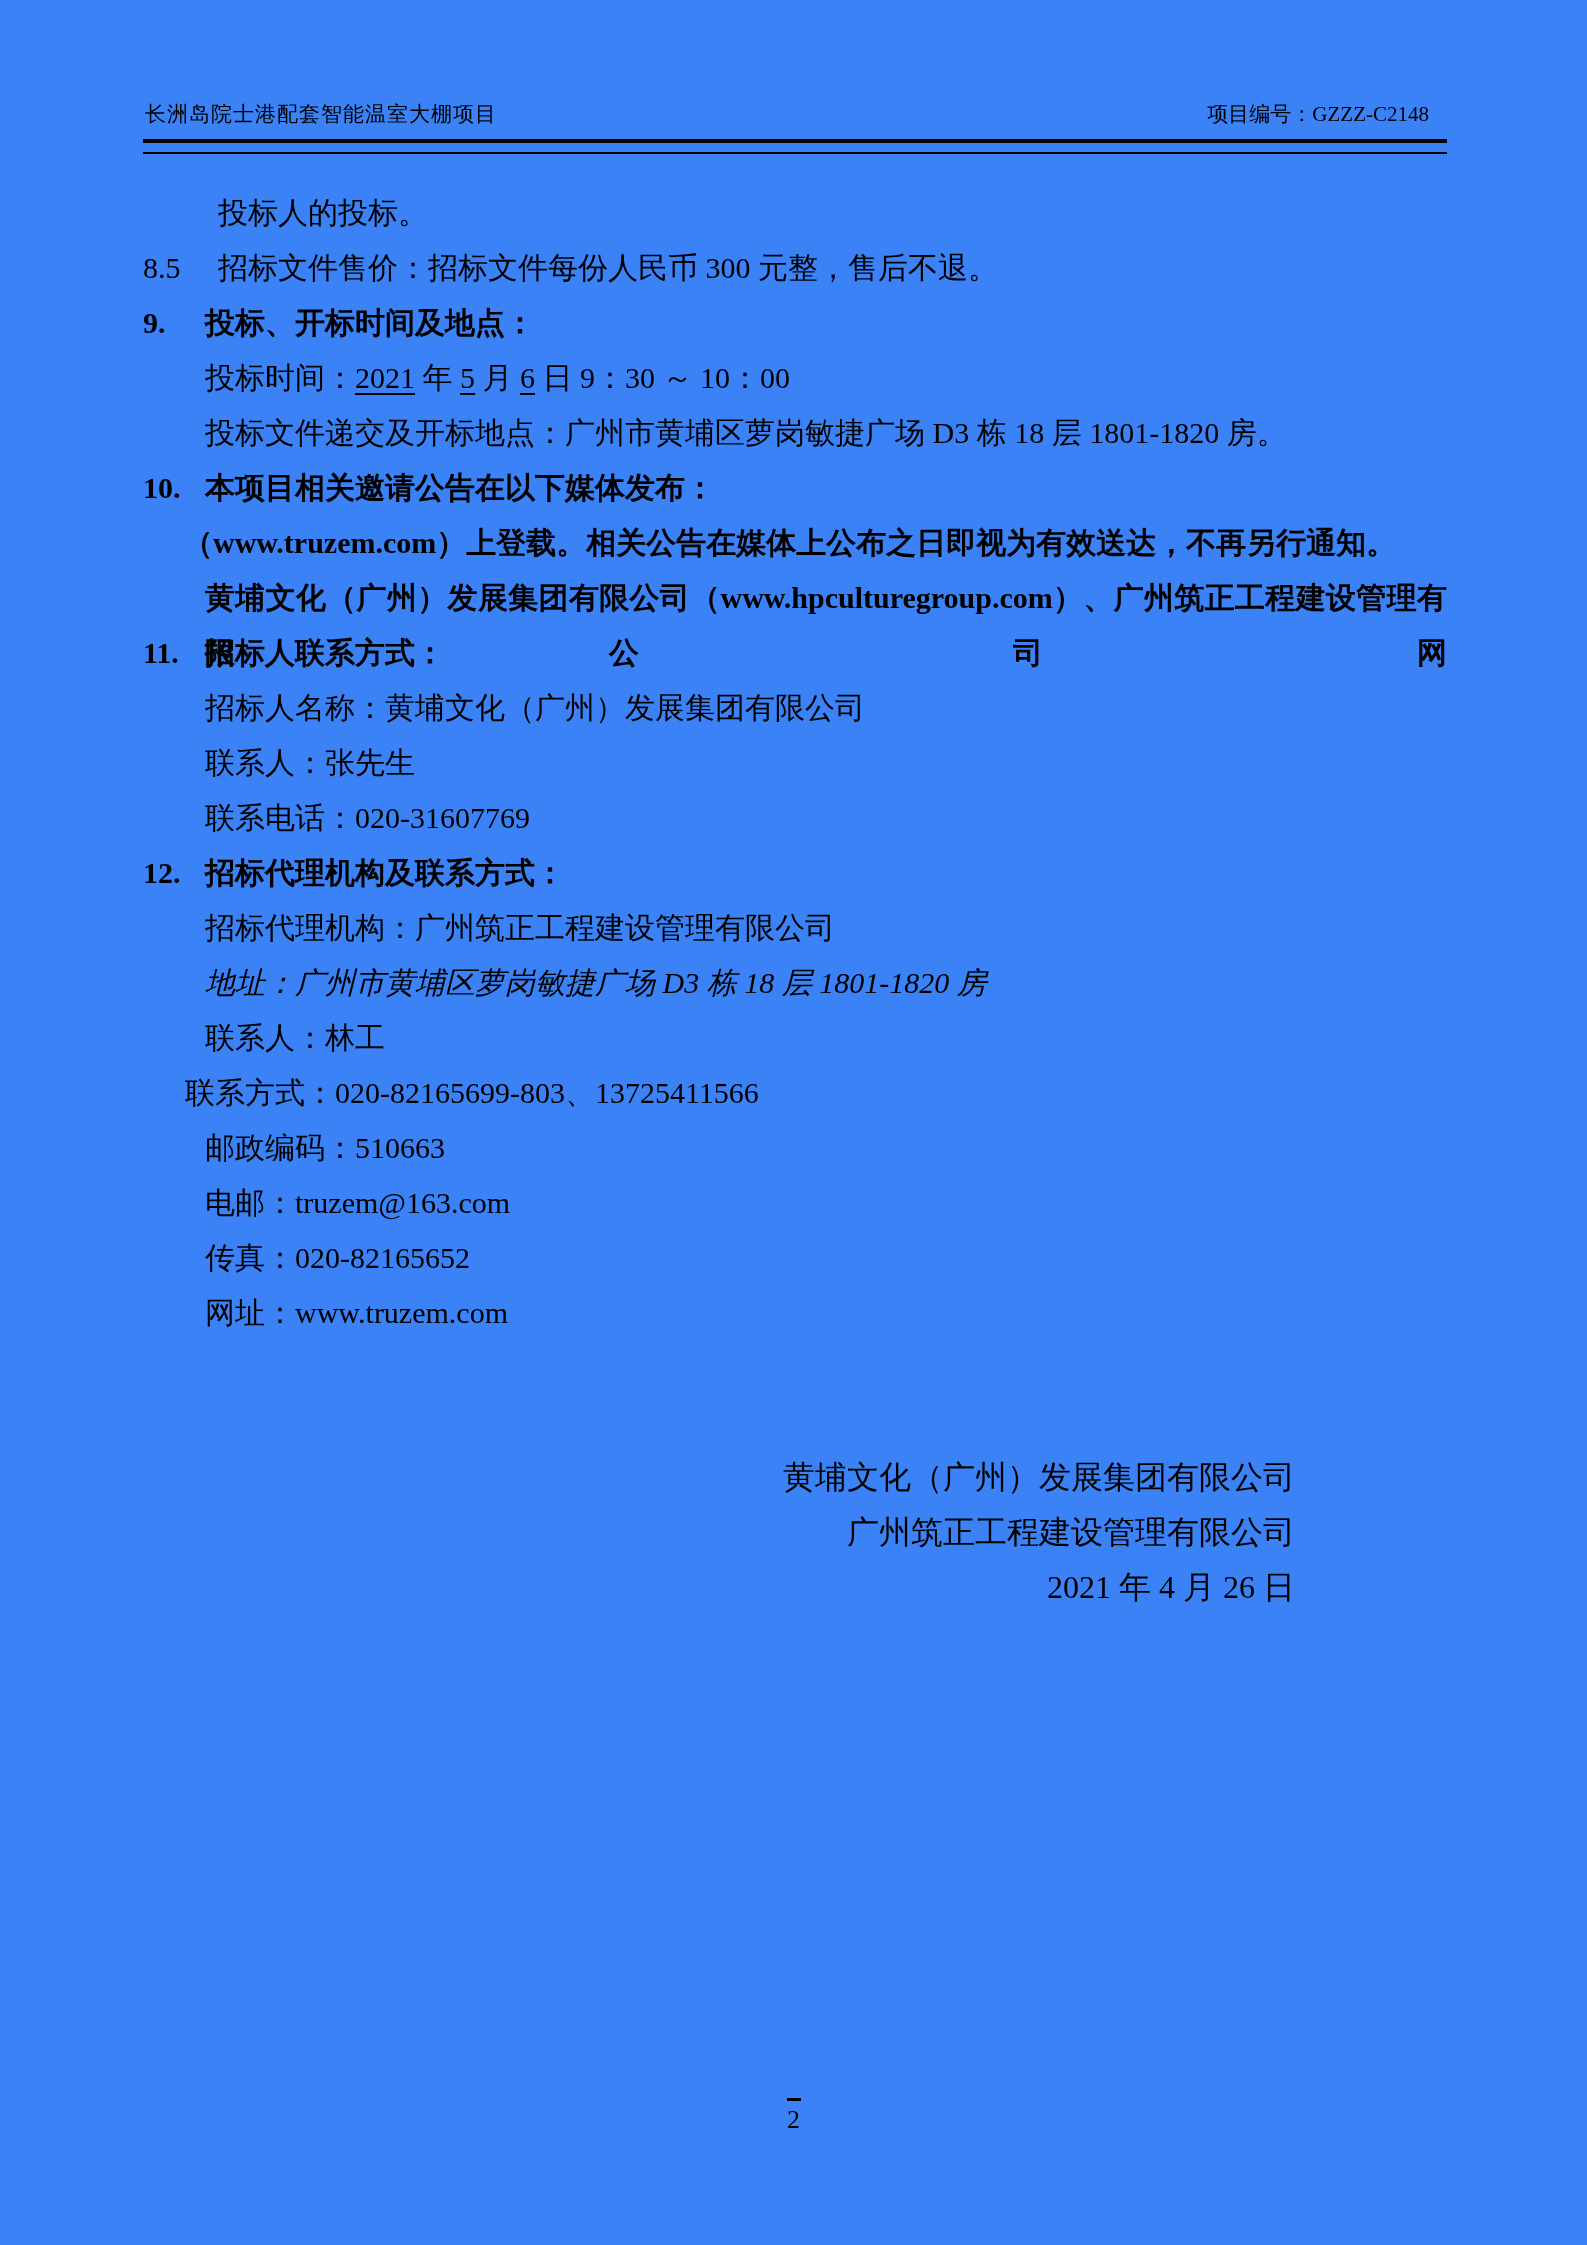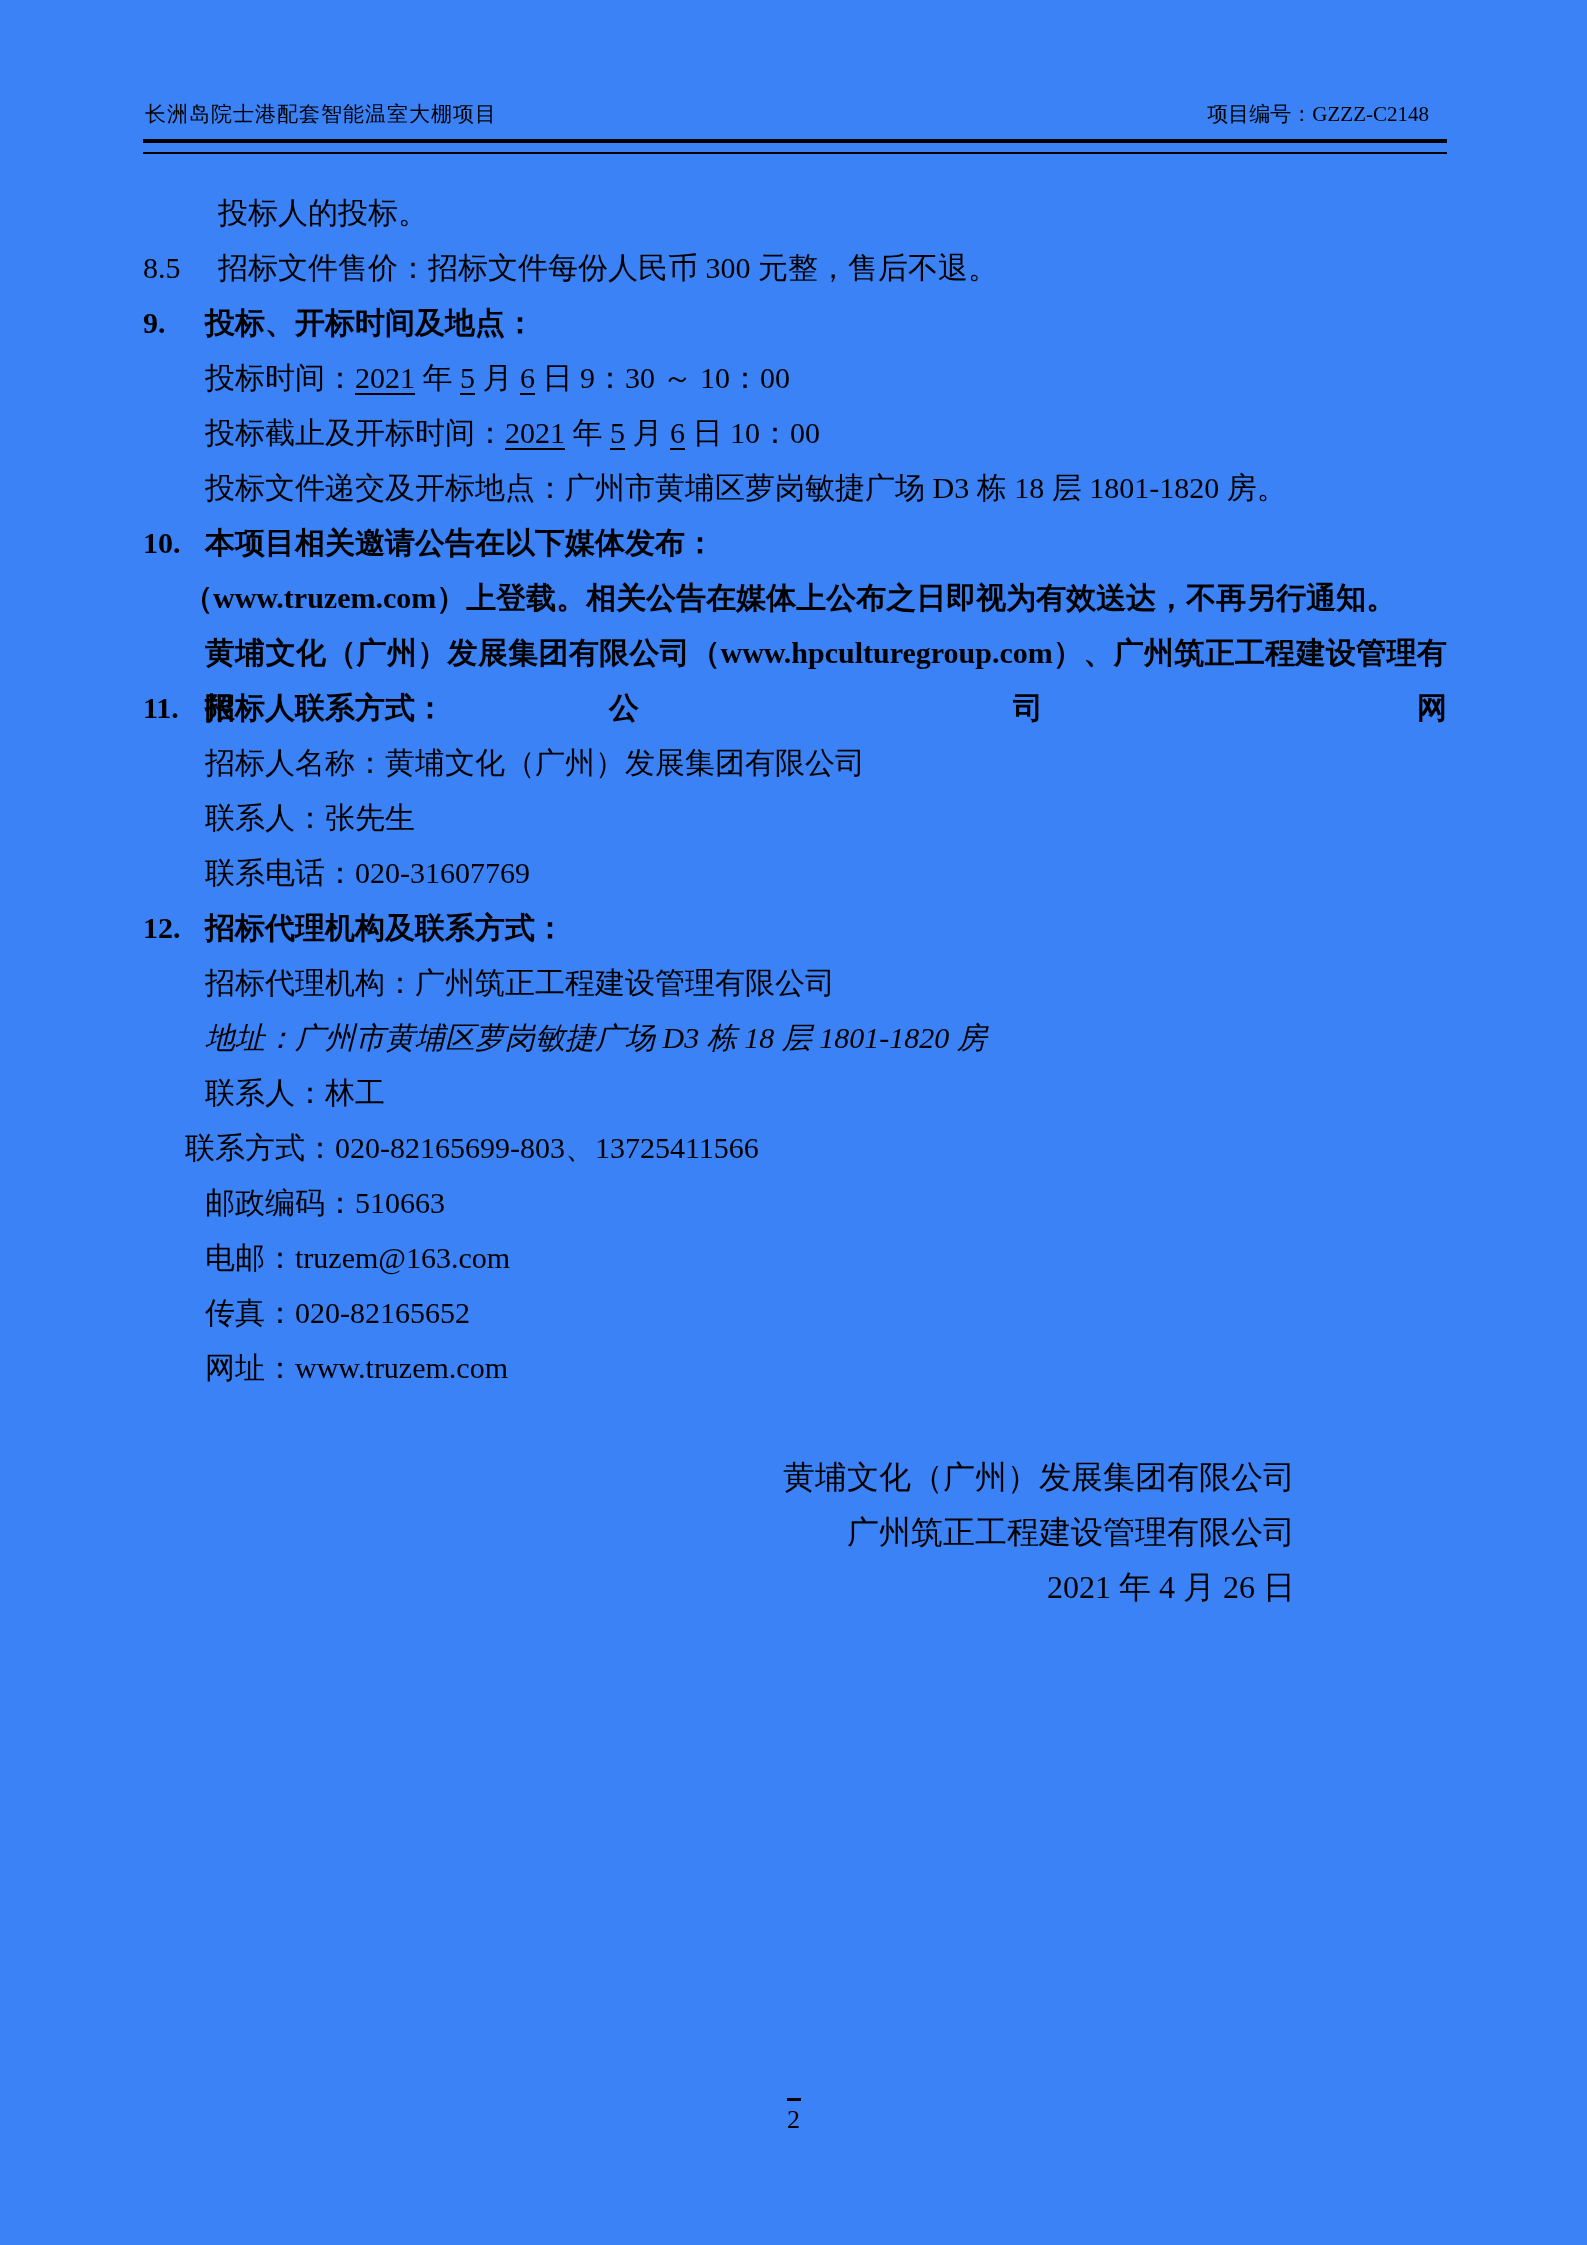--- a/index.html
+++ b/index.html
@@ -52,23 +52,20 @@
       <div class="line">
         <span class="num">8.5</span>
         <div class="txt" style="margin-left: 75px;">招标文件售价：招标文件每份人民币 300 元整，售后不退。</div>
       </div>
       <div class="line bold">
         <span class="num">9.</span>
         <div class="txt" style="margin-left: 62px;">投标、开标时间及地点：</div>
       </div>
       <div class="line">
         <div class="txt" style="margin-left: 62px;"><span>投标时间：</span><span class="u">2021</span><span> 年 </span><span class="u">5</span><span> 月 </span><span class="u">6</span><span> 日  9：30 ～ 10：00</span></div>
-      </div>
-      <div class="line">
-        <div class="txt" style="margin-left: 62px;"><span>投标截止及开标时间：</span><span class="u">2021</span><span> 年 </span><span class="u">5</span><span> 月 </span><span class="u">6</span><span> 日 10：00</span></div>
       </div>
       <div class="line">
         <div class="txt" style="margin-left: 62px;">投标文件递交及开标地点：广州市黄埔区萝岗敏捷广场 D3 栋 18 层 1801-1820 房。</div>
       </div>
       <div class="line bold">
         <span class="num">10.</span>
         <div class="txt" style="margin-left: 62px;">本项目相关邀请公告在以下媒体发布：</div>
       </div>
       <div class="line bold">
         <div class="txt" style="margin-left: 40px;">（www.truzem.com）上登载。相关公告在媒体上公布之日即视为有效送达，不再另行通知。</div>

